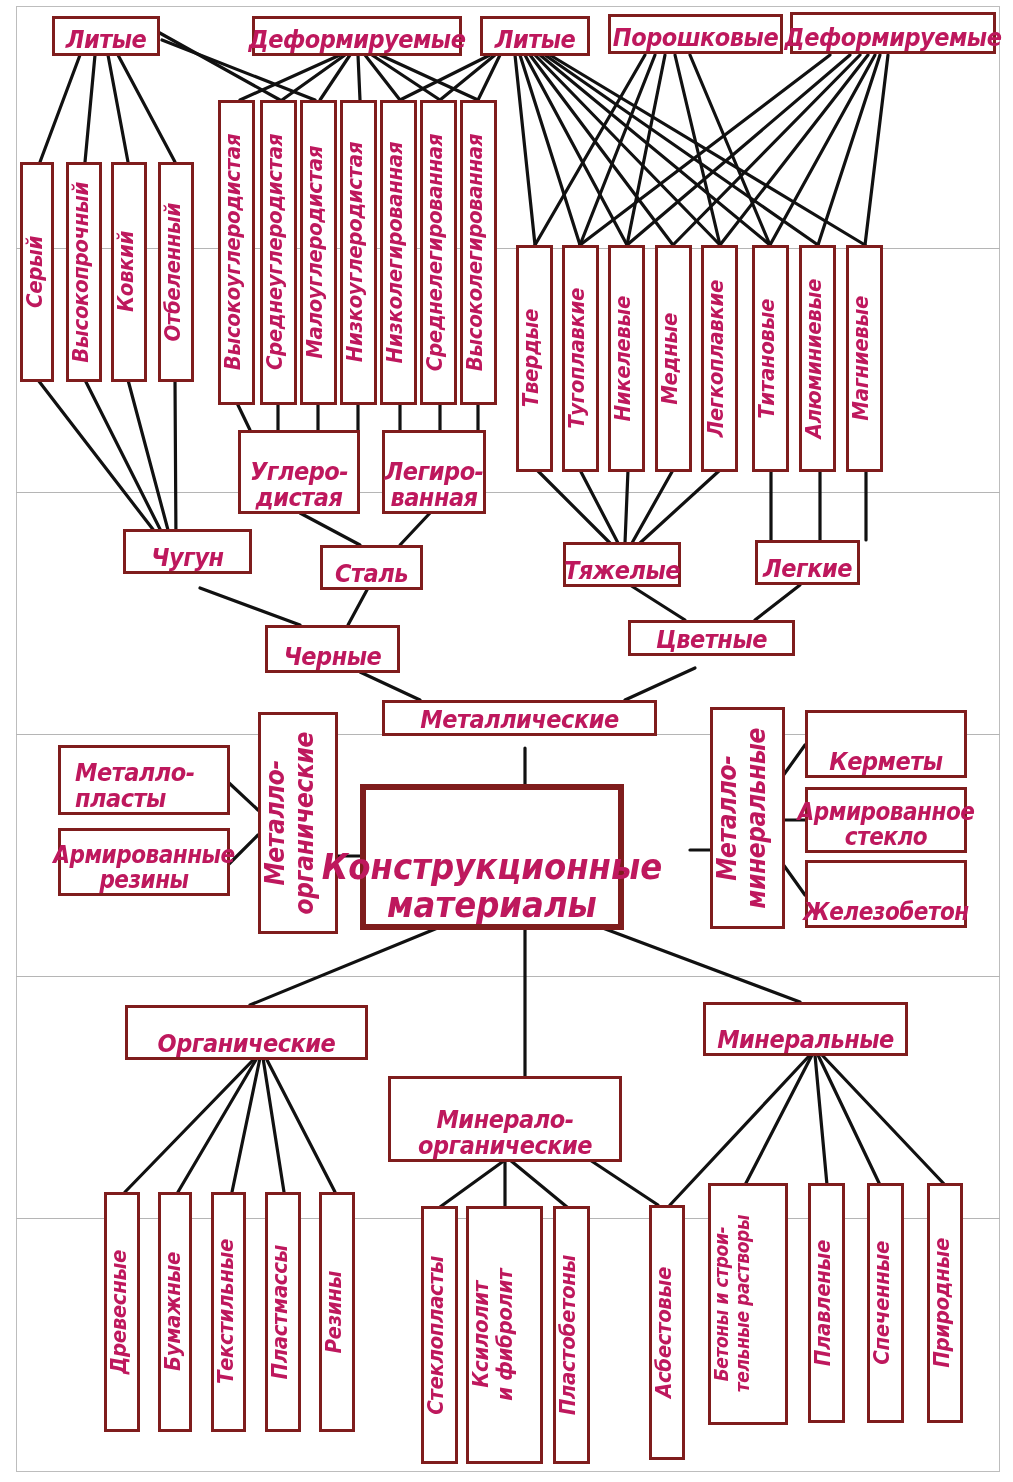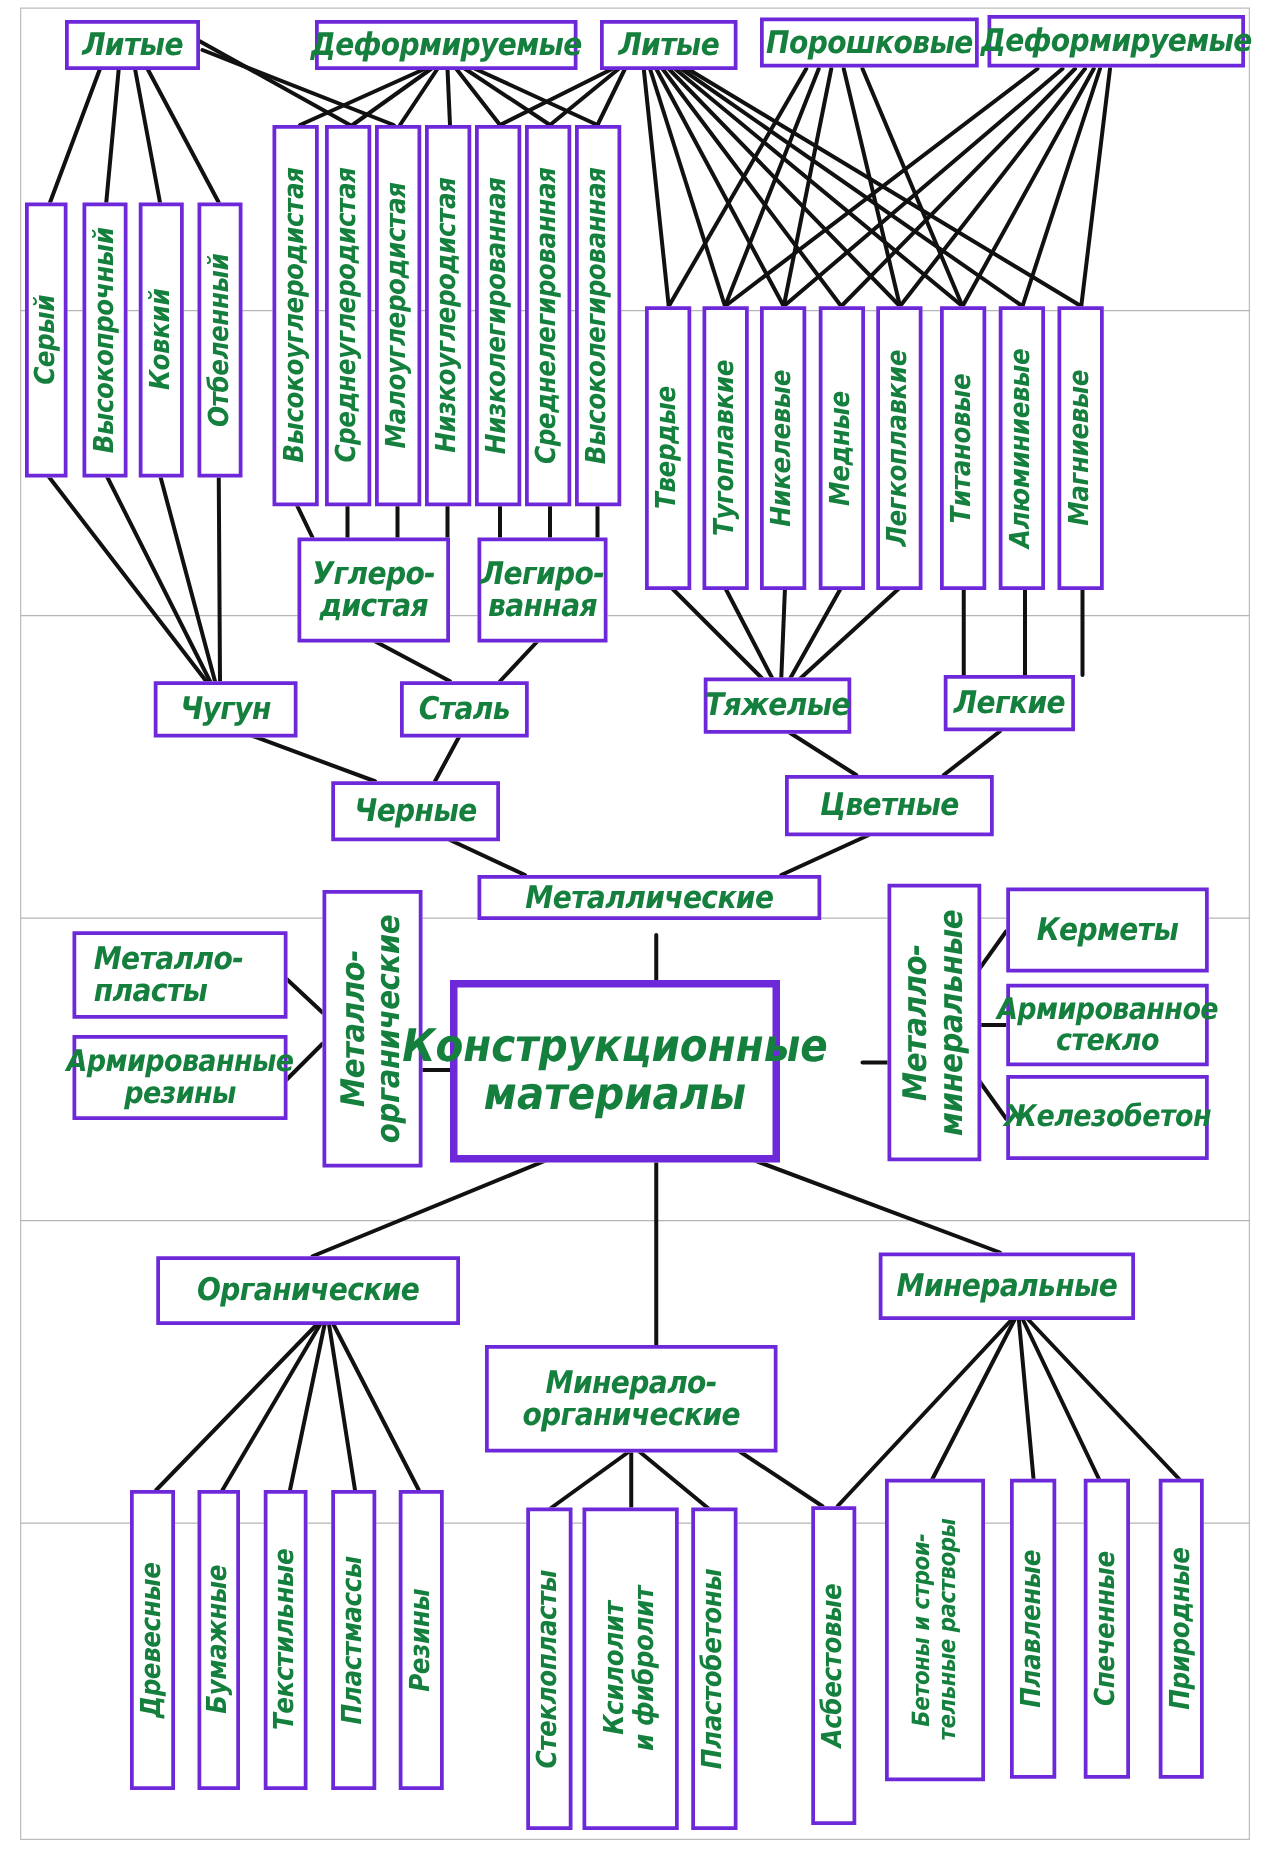--- a/index.html
+++ b/index.html
@@ -3,23 +3,23 @@
 <meta charset="utf-8">
 <style>
   html, body { margin:0; padding:0; background:#ffffff; }
   body { width:1013px; height:1482px; position:relative; overflow:hidden;
          font-family:"DejaVu Sans Condensed","DejaVu Sans",sans-serif; }
   #frame { position:absolute; left:16px; top:6px; width:984px; height:1466px;
            border:1px solid #bdbdbd; box-sizing:border-box; }
   .hline { position:absolute; left:16px; width:984px; height:1px; background:#b5b5b5; }
   svg#links { position:absolute; left:0; top:0; }
   svg#links line { stroke:#111; stroke-width:3.2; stroke-linecap:round; }
-  .box { position:absolute; border:3px solid #6d28d9; background:#fff; box-sizing:border-box;
-         display:flex; align-items:center; justify-content:center; text-align:center;
-         color:#15803d; font-style:italic; font-weight:bold; line-height:1.05; }
+  .box { position:absolute; border:3px solid #7f1d1d; background:#fff; box-sizing:border-box;
+         display:flex; align-items:flex-end; justify-content:center; text-align:center;
+         color:#be185d; font-style:italic; font-weight:bold; line-height:1.05; }
   .box.h { font-size:25px; letter-spacing:-0.5px; }
   .box.v { writing-mode:vertical-rl; transform:none; }
   .box.v span { display:block; transform:rotate(180deg); font-size:22px; letter-spacing:-0.4px; white-space:pre-line; line-height:1.1; }
   .box.h span { white-space:pre-line; }
   .box.root { border-width:6px; font-size:36px; font-weight:bold; }
   .box.small span { font-size:24px; }
 </style>
 </head>
 <body>
 
@@ -221,37 +221,37 @@
 <div class="box v" style="left:752px;top:245px;width:37px;height:227px">
     <span>Титановые</span>
   </div>
 <div class="box v" style="left:799px;top:245px;width:37px;height:227px">
     <span>Алюминиевые</span>
   </div>
 <div class="box v" style="left:846px;top:245px;width:37px;height:227px">
     <span>Магниевые</span>
   </div>
 
-<div class="box h" style="left:123px;top:545px;width:115px;height:45px">
+<div class="box h" style="left:123px;top:529px;width:129px;height:45px">
     <span>Чугун</span>
   </div>
 <div class="box h" style="left:320px;top:545px;width:103px;height:45px">
     <span>Сталь</span>
   </div>
 <div class="box h" style="left:563px;top:542px;width:118px;height:45px">
     <span>Тяжелые</span>
   </div>
 <div class="box h" style="left:755px;top:540px;width:105px;height:45px">
     <span>Легкие</span>
   </div>
 
 <div class="box h" style="left:265px;top:625px;width:135px;height:48px">
     <span>Черные</span>
   </div>
-<div class="box h" style="left:628px;top:620px;width:167px;height:49px">
+<div class="box h" style="left:628px;top:620px;width:167px;height:36px">
     <span>Цветные</span>
   </div>
 
 <div class="box h" style="left:382px;top:700px;width:275px;height:36px">
     <span>Металлические</span>
   </div>
 
 <div class="box h" style="left:58px;top:745px;width:172px;height:70px;justify-content:flex-start;padding-left:14px;text-align:left">
     <span>Металло-
 пласты</span>

